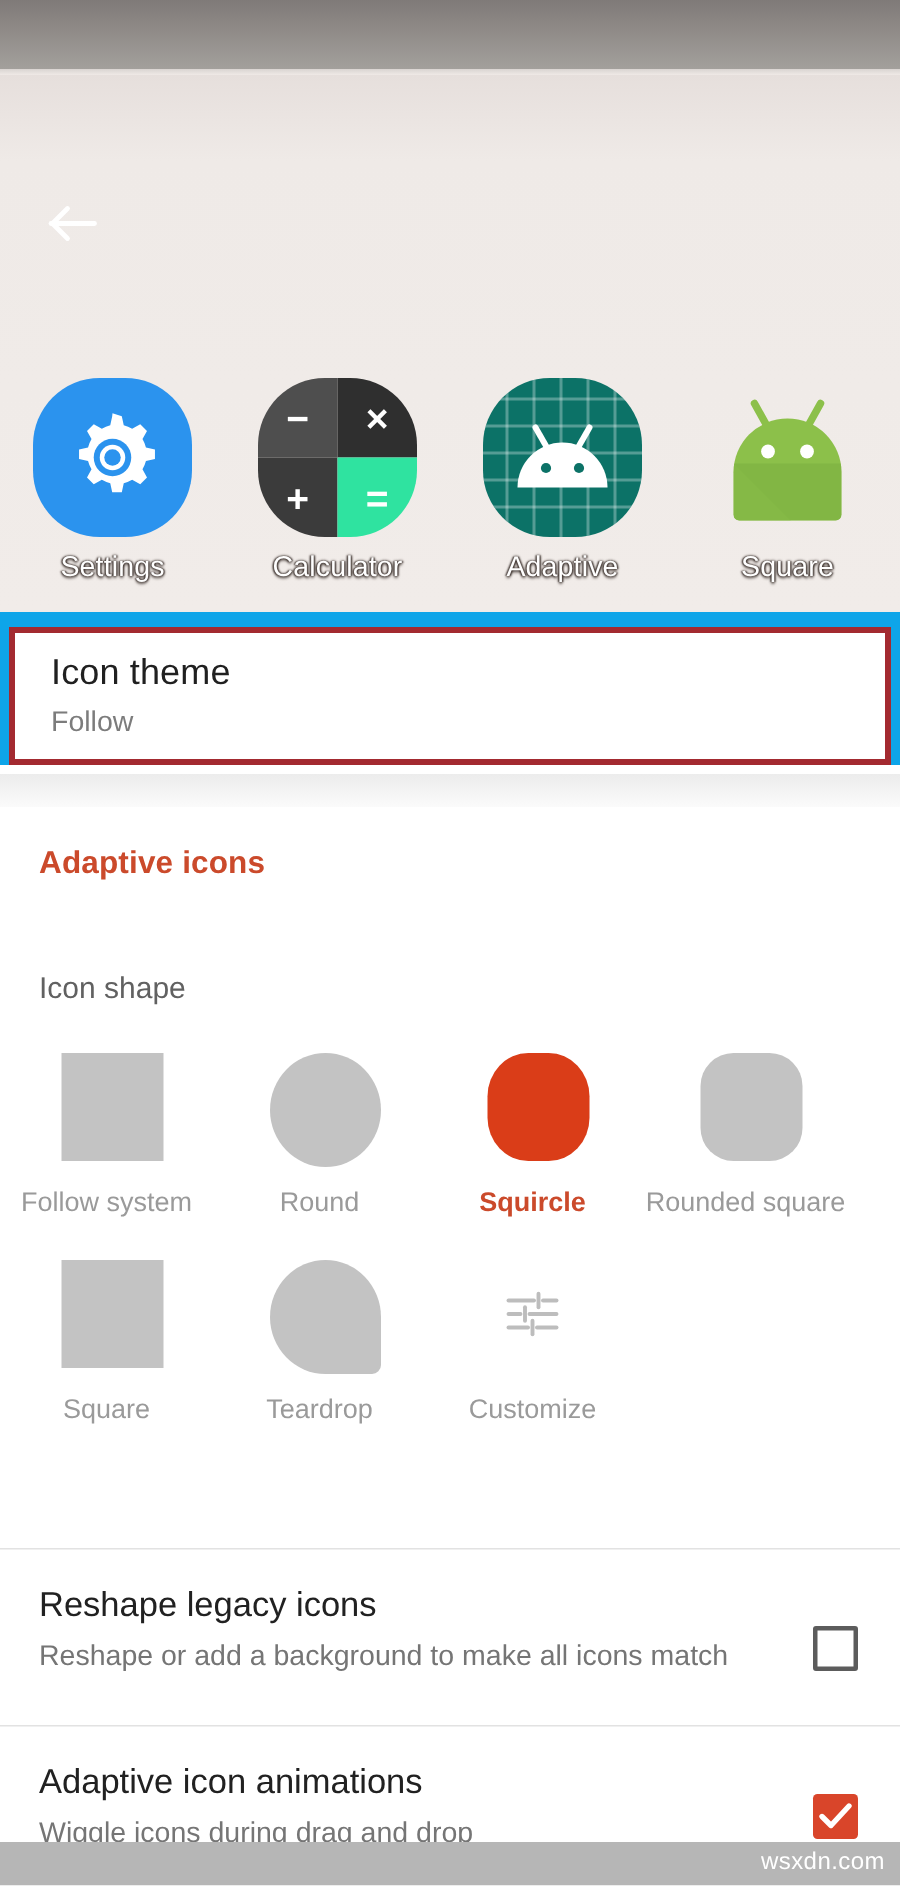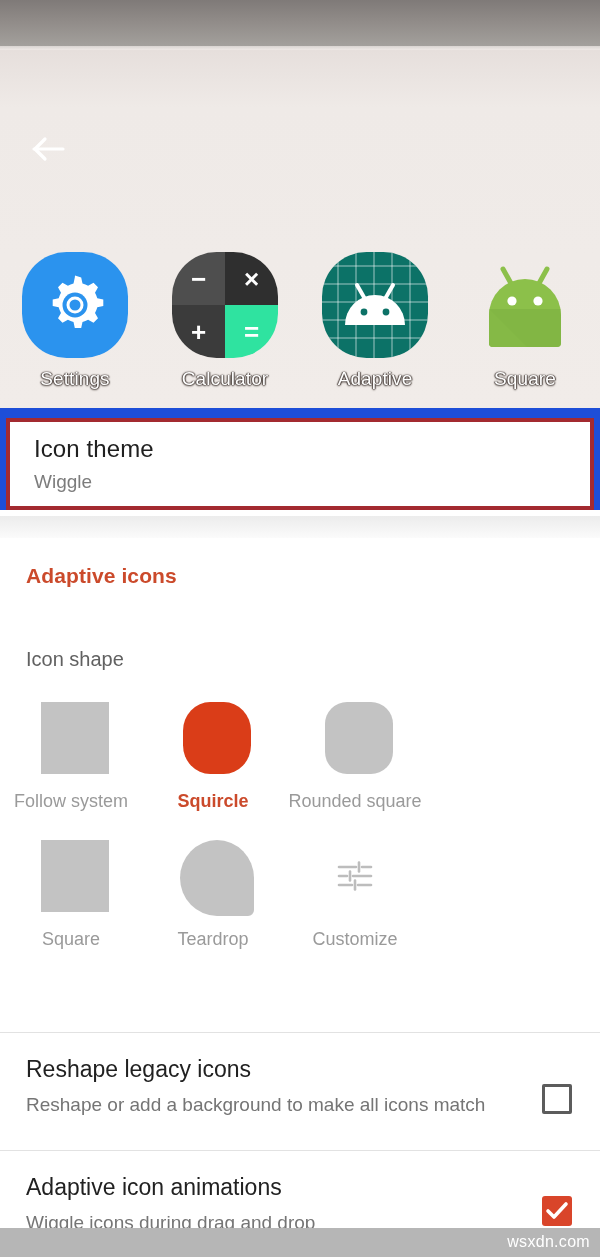--- a/index.html
+++ b/index.html
@@ -77,21 +77,21 @@
   }
   .gv { width: 1.5px; top: 0; bottom: 0; }
   .gh { height: 1.5px; left: 0; right: 0; }
   .droid-white { position: absolute; left: 50%; top: 52%; transform: translate(-50%,-50%); }
   
   .legacy-art { position: absolute; left: 50%; top: 50%; transform: translate(-50%,-50%); }
 
   
   .theme-card-wrap {
     position: absolute; left: 0; top: 408px; width: 600px; height: 102px;
-    background: #1d4ed8;
+    background: #0ea5e9;
     padding-left: 21px;
   }
   .theme-card {
     position: absolute; left: 6px; top: 10px; width: 588px; height: 92px;
     background: #ffffff; border: 4px solid #a32a30;
   }
   .theme-title {
     position: absolute; left: 24px; top: 13px;
     font-size: 24px; color: #202020; letter-spacing: .1px;
   }
@@ -268,40 +268,46 @@
         </div>
         <div class="icon-label">Square</div>
       </div>
 
     </div>
   </div>
 
   <div class="theme-card-wrap">
     <div class="theme-card">
       <div class="theme-title">Icon theme</div>
-      <div class="theme-sub">Wiggle</div>
+      <div class="theme-sub">Follow</div>
     </div>
   </div>
   <div class="section-gap"></div>
 
   <div class="content">
 
     <div class="section-header">Adaptive icons</div>
     <div class="subsection-label">Icon shape</div>
 
     <div class="shape-grid">
       <div class="shape-row">
 
         <div class="shape-cell">
           <div class="shape-art">
               <div class="sw sh-square-fs"></div>
             </div>
           <div class="shape-name">Follow system</div>
         </div>
 
+        <div class="shape-cell">
+          <div class="shape-art">
+              <div class="sw sh-round"></div>
+            </div>
+          <div class="shape-name">Round</div>
+        </div>
 
         <div class="shape-cell selected">
           <div class="shape-art">
               <div class="sw sh-squircle"></div>
             </div>
           <div class="shape-name">Squircle</div>
         </div>
 
         <div class="shape-cell">
           <div class="shape-art">

